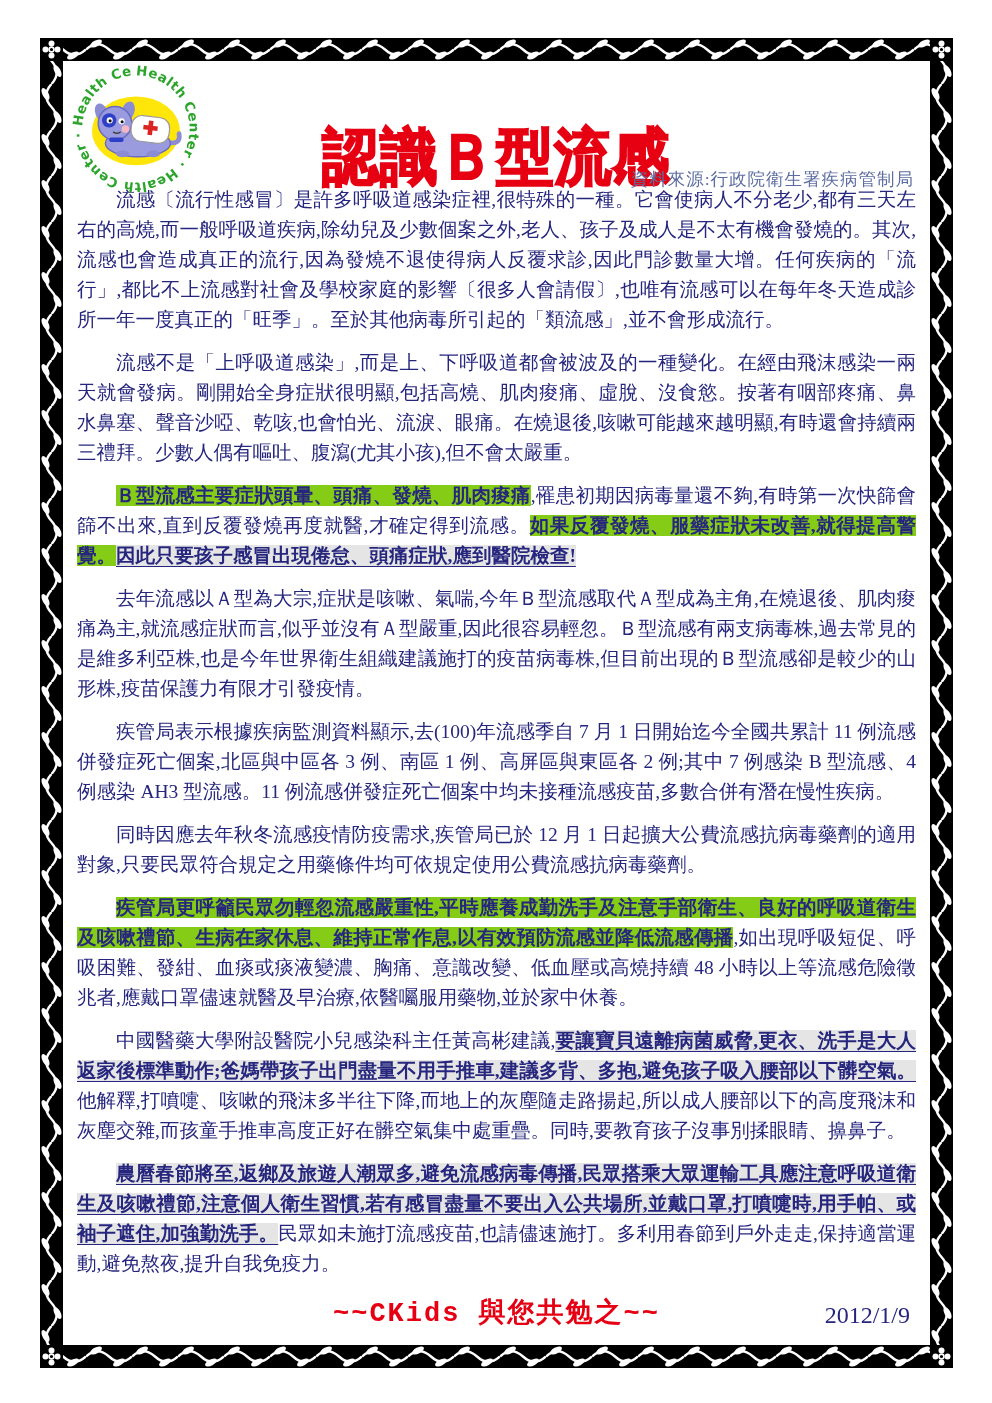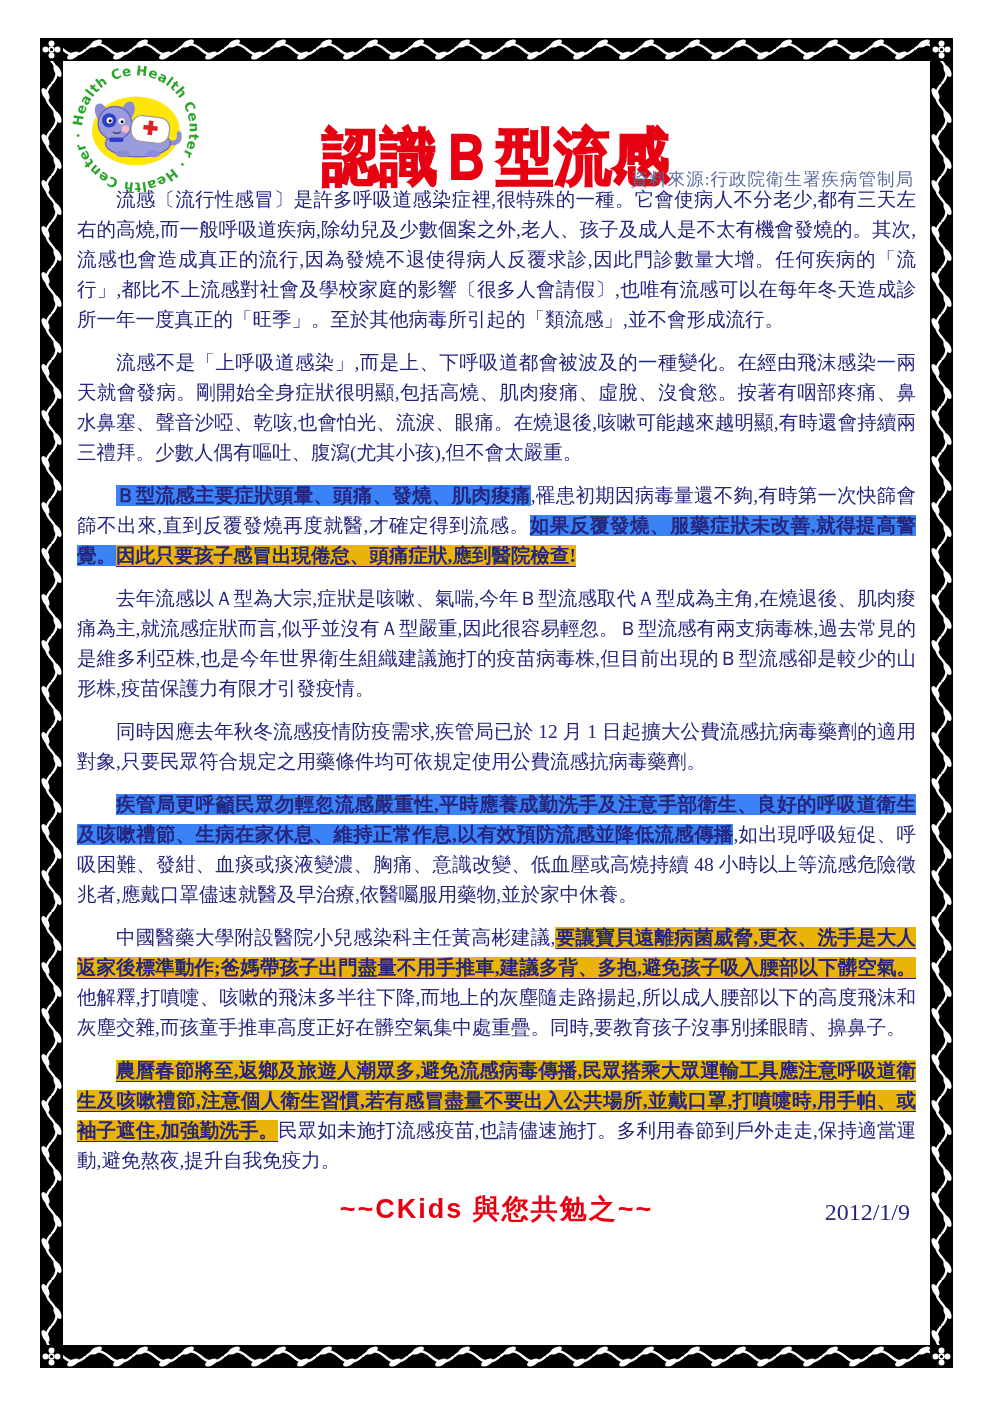--- a/index.html
+++ b/index.html
@@ -33,26 +33,26 @@
     position:absolute;top:105px;right:2px;
     color:#5d6da1;font-size:17.5px;letter-spacing:1px;
   }
   .paras{margin-top:0;}
   .para{
     margin:0 0 13px 0;
     font-size:19.5px;line-height:30px;color:#26267e;
     text-align:justify;text-indent:39px;
   }
   .para span{ text-indent:0; }
-  .hl{background:#3b82f6;font-weight:bold;}
-  .hlu{background:#eab308;font-weight:bold;text-decoration:underline;text-underline-offset:4px;}
+  .hl{background:#84cc16;font-weight:bold;}
+  .hlu{background:#e5e5e5;font-weight:bold;text-decoration:underline;text-underline-offset:4px;}
   .footer{position:relative;height:44px;margin-top:2px;}
   .slogan{
     position:absolute;left:0;right:0;top:2px;text-align:center;
-    font-family:Liberation Sans, sans-serif;
+    font-family:Liberation Mono, monospace;
     color:#e60012;font-size:27px;font-weight:bold;letter-spacing:2px;
   }
   .pagedate{
     position:absolute;right:6px;top:10px;
     color:#26267e;font-size:24px;font-family:"Liberation Serif",serif;
   }
 </style>
 </head>
 <body>
 
@@ -181,20 +181,21 @@
     </div>
     <h1 class="title">認識Ｂ型流感</h1>
     <div class="source">資料來源:行政院衛生署疾病管制局</div>
   </div>
 
   <div class="paras">
       <p class="para"><span>流感〔流行性感冒〕是許多呼吸道感染症裡,很特殊的一種。它會使病人不分老少,都有三天左右的高燒,而一般呼吸道疾病,除幼兒及少數個案之外,老人、孩子及成人是不太有機會發燒的。其次,流感也會造成真正的流行,因為發燒不退使得病人反覆求診,因此門診數量大增。任何疾病的「流行」,都比不上流感對社會及學校家庭的影響〔很多人會請假〕,也唯有流感可以在每年冬天造成診所一年一度真正的「旺季」。至於其他病毒所引起的「類流感」,並不會形成流行。</span></p>
       <p class="para"><span>流感不是「上呼吸道感染」,而是上、下呼吸道都會被波及的一種變化。在經由飛沫感染一兩天就會發病。剛開始全身症狀很明顯,包括高燒、肌肉痠痛、虛脫、沒食慾。按著有咽部疼痛、鼻水鼻塞、聲音沙啞、乾咳,也會怕光、流淚、眼痛。在燒退後,咳嗽可能越來越明顯,有時還會持續兩三禮拜。少數人偶有嘔吐、腹瀉(尤其小孩),但不會太嚴重。</span></p>
       <p class="para"><span class="hl">Ｂ型流感主要症狀頭暈、頭痛、發燒、肌肉痠痛</span><span>,罹患初期因病毒量還不夠,有時第一次快篩會篩不出來,直到反覆發燒再度就醫,才確定得到流感。</span><span class="hl">如果反覆發燒、服藥症狀未改善,就得提高警覺。</span><span class="hlu">因此只要孩子感冒出現倦怠、頭痛症狀,應到醫院檢查!</span></p>
       <p class="para"><span>去年流感以Ａ型為大宗,症狀是咳嗽、氣喘,今年Ｂ型流感取代Ａ型成為主角,在燒退後、肌肉痠痛為主,就流感症狀而言,似乎並沒有Ａ型嚴重,因此很容易輕忽。Ｂ型流感有兩支病毒株,過去常見的是維多利亞株,也是今年世界衛生組織建議施打的疫苗病毒株,但目前出現的Ｂ型流感卻是較少的山形株,疫苗保護力有限才引發疫情。</span></p>
+      <p class="para"><span>疾管局表示根據疾病監測資料顯示,去(100)年流感季自 7 月 1 日開始迄今全國共累計 11 例流感併發症死亡個案,北區與中區各 3 例、南區 1 例、高屏區與東區各 2 例;其中 7 例感染 B 型流感、4 例感染 AH3 型流感。11 例流感併發症死亡個案中均未接種流感疫苗,多數合併有潛在慢性疾病。</span></p>
       <p class="para"><span>同時因應去年秋冬流感疫情防疫需求,疾管局已於 12 月 1 日起擴大公費流感抗病毒藥劑的適用對象,只要民眾符合規定之用藥條件均可依規定使用公費流感抗病毒藥劑。</span></p>
       <p class="para"><span class="hl">疾管局更呼籲民眾勿輕忽流感嚴重性,平時應養成勤洗手及注意手部衛生、良好的呼吸道衛生及咳嗽禮節、生病在家休息、維持正常作息,以有效預防流感並降低流感傳播</span><span>,如出現呼吸短促、呼吸困難、發紺、血痰或痰液變濃、胸痛、意識改變、低血壓或高燒持續 48 小時以上等流感危險徵兆者,應戴口罩儘速就醫及早治療,依醫囑服用藥物,並於家中休養。</span></p>
       <p class="para"><span>中國醫藥大學附設醫院小兒感染科主任黃高彬建議,</span><span class="hlu">要讓寶貝遠離病菌威脅,更衣、洗手是大人返家後標準動作;爸媽帶孩子出門盡量不用手推車,建議多背、多抱,避免孩子吸入腰部以下髒空氣。</span><span>他解釋,打噴嚏、咳嗽的飛沫多半往下降,而地上的灰塵隨走路揚起,所以成人腰部以下的高度飛沫和灰塵交雜,而孩童手推車高度正好在髒空氣集中處重疊。同時,要教育孩子沒事別揉眼睛、擤鼻子。</span></p>
       <p class="para"><span class="hlu">農曆春節將至,返鄉及旅遊人潮眾多,避免流感病毒傳播,民眾搭乘大眾運輸工具應注意呼吸道衛生及咳嗽禮節,注意個人衛生習慣,若有感冒盡量不要出入公共場所,並戴口罩,打噴嚏時,用手帕、或袖子遮住,加強勤洗手。</span><span>民眾如未施打流感疫苗,也請儘速施打。多利用春節到戶外走走,保持適當運動,避免熬夜,提升自我免疫力。</span></p>
     </div>
 
   <div class="footer">
     <div class="slogan">~~CKids 與您共勉之~~</div>
     <div class="pagedate">2012/1/9</div>
   </div>

